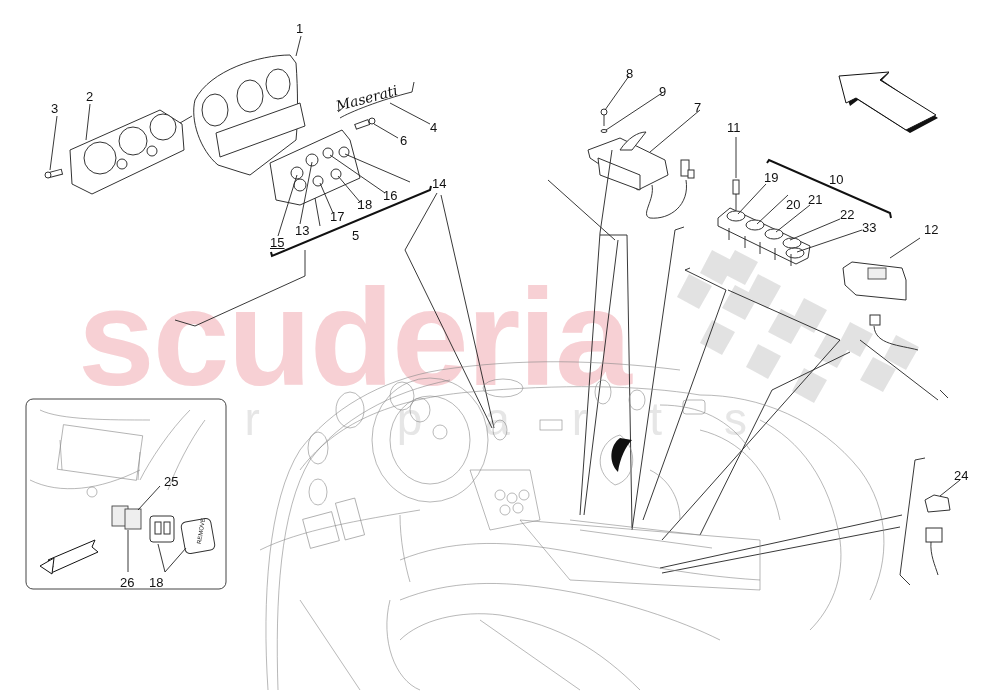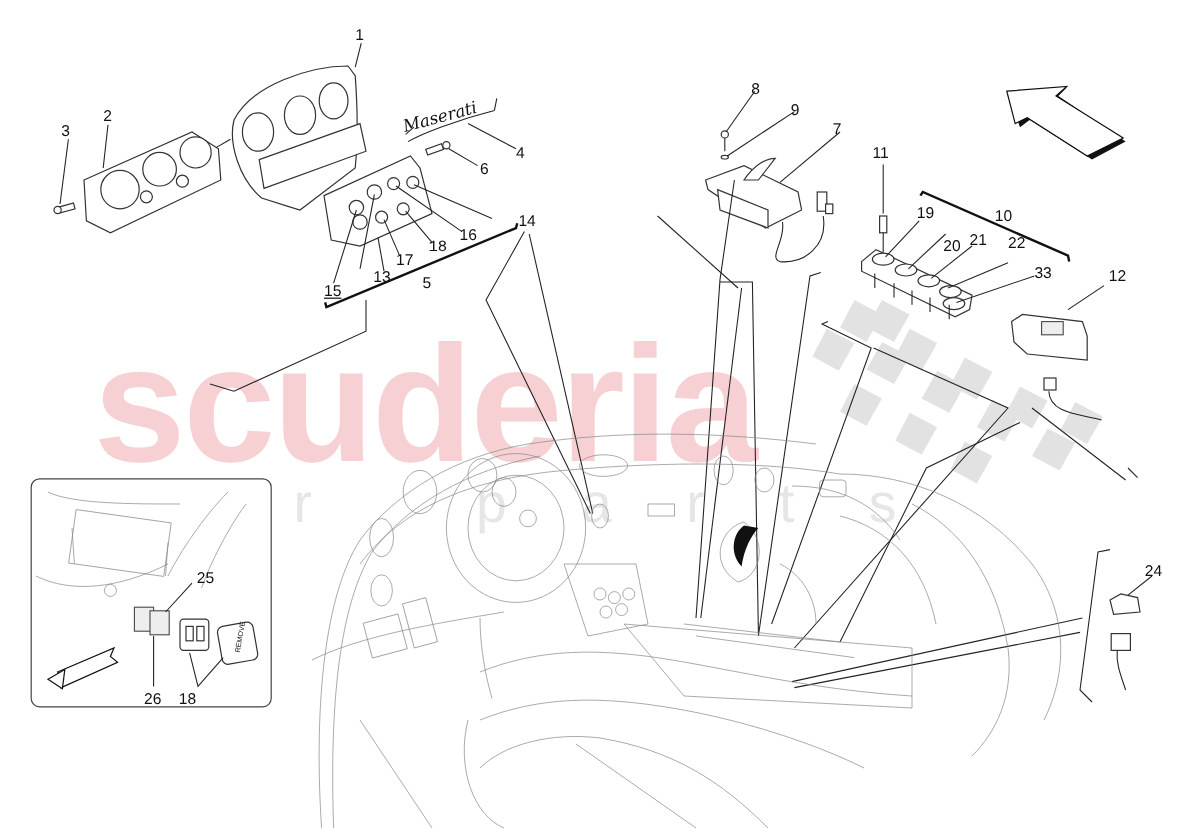--- a/index.html
+++ b/index.html
@@ -259,30 +259,30 @@
   <div class="lbl" style="left:51px;top:102px;">3</div>
   <div class="lbl" style="left:430px;top:121px;">4</div>
   <div class="lbl" style="left:352px;top:229px;">5</div>
   <div class="lbl" style="left:400px;top:134px;">6</div>
   <div class="lbl" style="left:694px;top:101px;">7</div>
   <div class="lbl" style="left:626px;top:67px;">8</div>
   <div class="lbl" style="left:659px;top:85px;">9</div>
   <div class="lbl" style="left:829px;top:173px;">10</div>
   <div class="lbl" style="left:727px;top:121px;">11</div>
   <div class="lbl" style="left:924px;top:223px;">12</div>
-  <div class="lbl" style="left:295px;top:224px;margin-left:16px;">13</div>
+  <div class="lbl" style="left:295px;top:224px;">13</div>
   <div class="lbl" style="left:410px;top:177px;margin-left:22px;">14</div>
   <div class="lbl" style="left:270px;top:236px;text-decoration:underline;">15</div>
   <div class="lbl" style="left:383px;top:189px;">16</div>
   <div class="lbl" style="left:330px;top:210px;">17</div>
   <div class="lbl" style="left:357px;top:199px;font-family:Liberation Mono, monospace;">18</div>
   <div class="lbl" style="left:764px;top:171px;">19</div>
   <div class="lbl" style="left:786px;top:198px;">20</div>
   <div class="lbl" style="left:808px;top:193px;">21</div>
-  <div class="lbl" style="left:840px;top:196px;">22</div>
+  <div class="lbl" style="left:840px;top:208px;">22</div>
   <div class="lbl" style="left:862px;top:221px;">33</div>
   <div class="lbl" style="left:954px;top:469px;">24</div>
   <div class="lbl" style="left:164px;top:475px;">25</div>
   <div class="lbl" style="left:120px;top:576px;">26</div>
   <div class="lbl" style="left:149px;top:576px;">18</div>
 
   <div class="lbl" style="left:338px;top:99px;font-family:'DejaVu Serif',serif;font-style:italic;font-size:14px;transform:rotate(-15deg);transform-origin:left bottom;">Maserati</div>
   <div class="lbl" style="left:188px;top:528px;font-size:6px;transform:rotate(-80deg);">REMOVE</div>
 </div>
 

